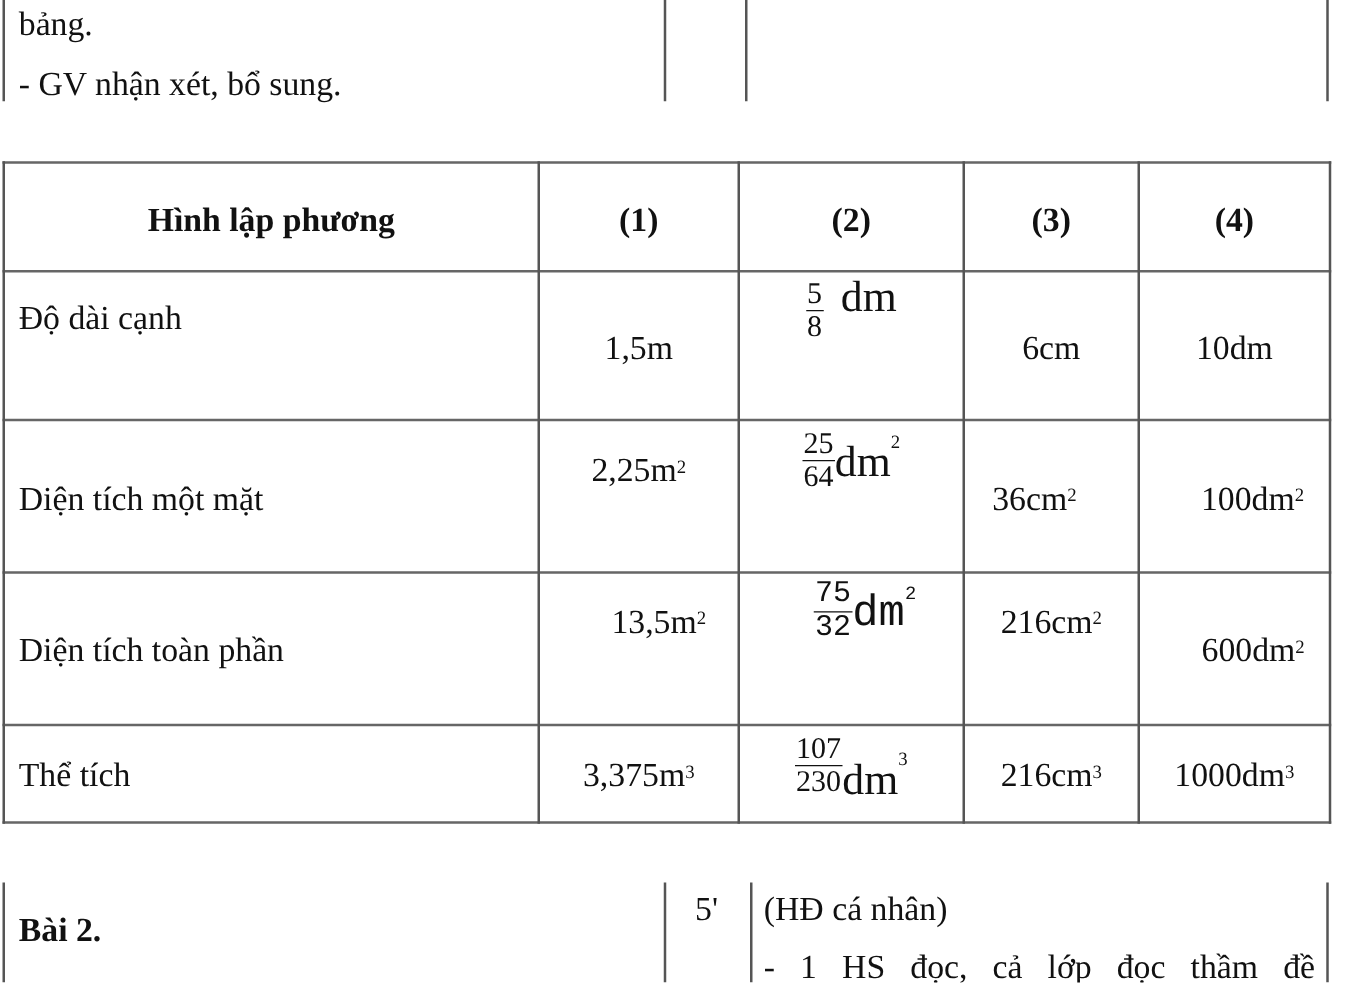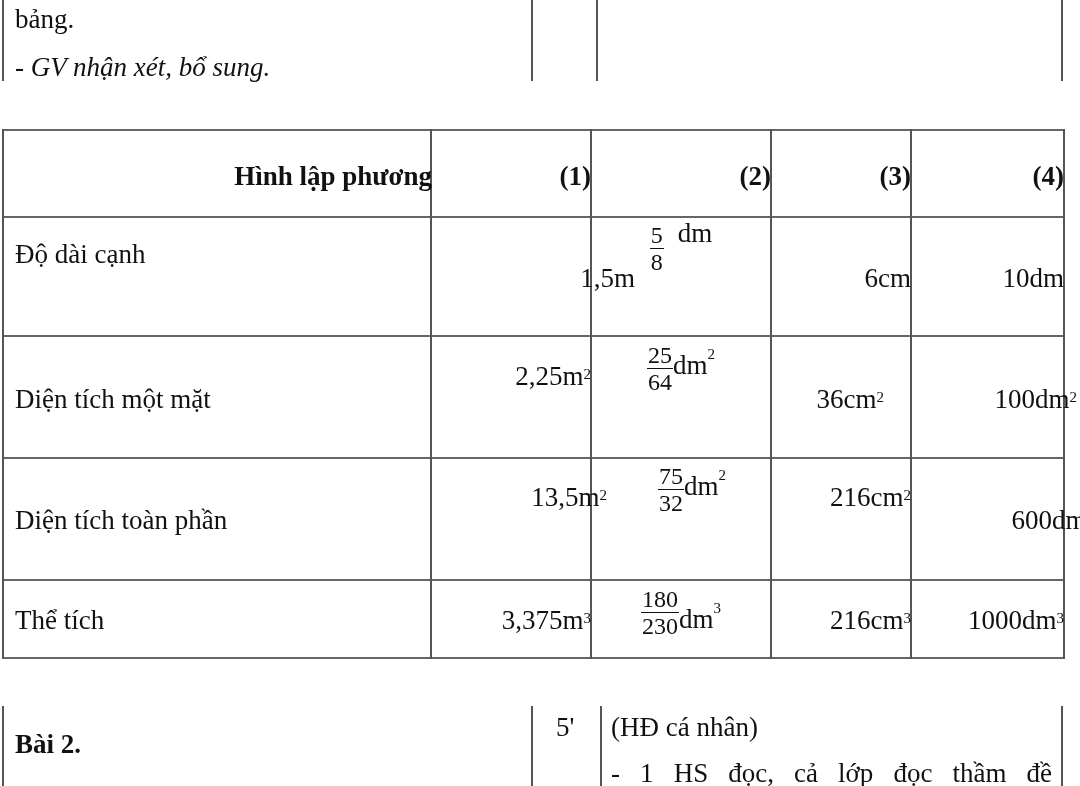--- a/index.html
+++ b/index.html
@@ -10,34 +10,34 @@
   }
   .abs { position: absolute; }
   .vline { position: absolute; width: 2px; background: #555; }
   .hline { position: absolute; height: 2px; background: #666; }
   .txt { position: absolute; font-size: 27px; line-height: 32px; white-space: nowrap; }
   .bold { font-weight: bold; }
   sup { font-size: 15px; vertical-align: top; position: relative; top: -2px; }
   .frac { display: inline-flex; flex-direction: column; align-items: center; vertical-align: middle; font-size: 24px; line-height: 26px; }
   .frac .num { border-bottom: 1.5px solid #111; padding: 0 1px; }
   .frac .den { }
-  .cell-center { position: absolute; text-align: right; font-size: 27px; line-height: 32px; }
-  .unit { font-size: 27px; }
+  .cell-center { position: absolute; text-align: center; font-size: 27px; line-height: 32px; }
+  .unit { font-size: 35px; }
   .justify { text-align: justify; text-align-last: justify; }
 </style>
 </head>
 <body>
 
 <div>
   <div class="vline" style="left:2px; top:0; height:81px;"></div>
   <div class="vline" style="left:531px; top:0; height:81px;"></div>
   <div class="vline" style="left:596px; top:0; height:81px;"></div>
   <div class="vline" style="left:1061px; top:0; height:81px;"></div>
   <div class="txt" style="left:15px; top:3px;">bảng.</div>
-  <div class="txt" style="left:15px; top:51px;font-style:italic;">- GV nhận xét, bổ sung.</div>
+  <div class="txt" style="left:15px; top:51px;">- GV nhận xét, bổ sung.</div>
 </div>
 
 <div>
 
   <div class="hline" style="left:2px; top:129px; width:1063px;"></div>
   <div class="hline" style="left:2px; top:216px; width:1063px;"></div>
   <div class="hline" style="left:2px; top:335px; width:1063px;"></div>
   <div class="hline" style="left:2px; top:457px; width:1063px;"></div>
   <div class="hline" style="left:2px; top:579px; width:1063px;"></div>
   <div class="hline" style="left:2px; top:657px; width:1063px;"></div>
@@ -49,21 +49,21 @@
   <div class="vline" style="left:910px; top:129px; height:530px;"></div>
   <div class="vline" style="left:1063px; top:129px; height:530px;"></div>
 
   <div class="cell-center bold" style="left:2px; width:430px; top:160px;">Hình lập phương</div>
   <div class="cell-center bold" style="left:431px; width:160px; top:160px;">(1)</div>
   <div class="cell-center bold" style="left:591px; width:180px; top:160px;">(2)</div>
   <div class="cell-center bold" style="left:771px; width:140px; top:160px;">(3)</div>
   <div class="cell-center bold" style="left:911px; width:153px; top:160px;">(4)</div>
 
   <div class="txt" style="left:15px; top:238px;">Độ dài cạnh</div>
-  <div class="cell-center" style="left:431px; width:160px; top:262px;padding-left:44px;">1,5m</div>
+  <div class="cell-center" style="left:431px; width:160px; top:262px;">1,5m</div>
   <div class="abs" style="left:591px; width:180px; top:222px; text-align:center;">
     <span class="frac" style="vertical-align:top;">
       <span class="num">5</span>
       <span class="den">8</span>
     </span>
     <span class="unit" style="margin-left:10px; position:relative; top:-4px;">dm</span>
   </div>
   <div class="cell-center" style="left:771px; width:140px; top:262px;">6cm</div>
   <div class="cell-center" style="left:911px; width:153px; top:262px;">10dm</div>
 
@@ -81,40 +81,40 @@
     <span>36cm</span><sup>2</sup>
   </div>
   <div class="cell-center" style="left:911px; width:150px; top:383px;padding-left:16px;">
     <span>100dm</span><sup>2</sup>
   </div>
 
   <div class="txt" style="left:15px; top:504px;">Diện tích toàn phần</div>
   <div class="cell-center" style="left:431px; width:160px; top:481px;padding-left:16px;">
     <span>13,5m</span><sup>2</sup>
   </div>
-  <div class="abs" style="left:591px; width:202px; top:463px; text-align:center;">
+  <div class="abs" style="left:591px; width:202px; top:463px; text-align:center;font-family:Liberation Mono, monospace;">
     <span class="frac" style="vertical-align:top;">
       <span class="num">75</span>
       <span class="den">32</span>
     </span><span class="unit" style="position:relative; top:8px;">dm</span><sup style="top:4px;">2</sup>
   </div>
   <div class="cell-center" style="left:771px; width:140px; top:481px;">
     <span>216cm</span><sup>2</sup>
   </div>
   <div class="cell-center" style="left:911px; width:183px; top:504px;">
     <span>600dm</span><sup>2</sup>
   </div>
 
   <div class="txt" style="left:15px; top:604px;">Thể tích</div>
   <div class="cell-center" style="left:431px; width:160px; top:604px;">
     <span>3,375m</span><sup>3</sup>
   </div>
   <div class="abs" style="left:591px; width:180px; top:586px; text-align:center;">
     <span class="frac" style="vertical-align:top;">
-      <span class="num">180</span>
+      <span class="num">107</span>
       <span class="den">230</span>
     </span><span class="unit" style="position:relative; top:18px;">dm</span><sup style="top:14px;">3</sup>
   </div>
   <div class="cell-center" style="left:771px; width:140px; top:604px;">
     <span>216cm</span><sup>3</sup>
   </div>
   <div class="cell-center" style="left:911px; width:153px; top:604px;">
     <span>1000dm</span><sup>3</sup>
   </div>
 </div>

